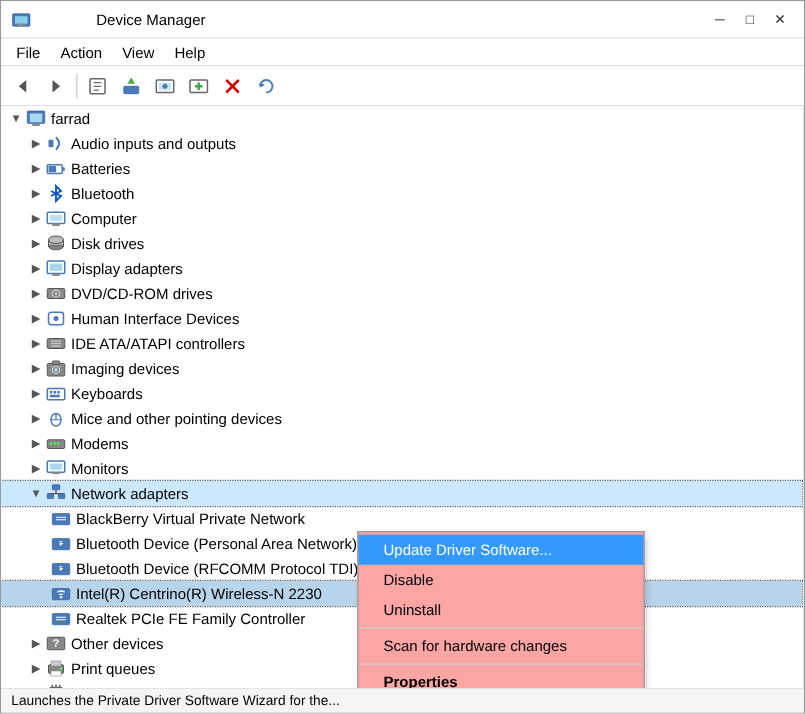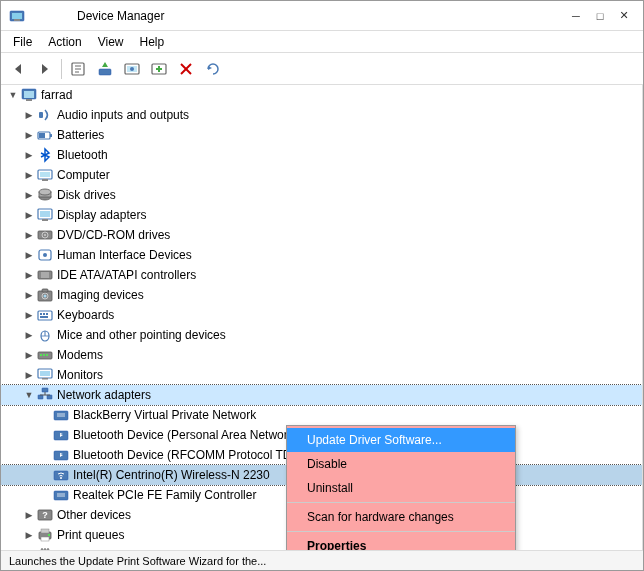--- a/index.html
+++ b/index.html
@@ -189,21 +189,21 @@
       font-size: 11px;
       height: 20px;
       display: flex;
       align-items: center;
       overflow: hidden;
     }
 
     
     .indent-0 { padding-left: 4px; }
     .indent-1 { padding-left: 20px; }
-    .indent-2 { padding-left: 36px; align-items: center; }
+    .indent-2 { padding-left: 24px; align-items: center; }
 
     .tree-item.network-adapters-selected {
       outline: 1px dotted #333;
     }
     .tree-item.intel-selected {
       background: #b8d4ea;
       outline: 1px dotted #555;
     }
   </style>
 </head>
@@ -598,16 +598,16 @@
         <div class="context-menu-divider"></div>
         <div class="context-menu-item">Scan for hardware changes</div>
         <div class="context-menu-divider"></div>
         <div class="context-menu-item bold">Properties</div>
       </div>
 
     </div>
   </div>
 
   <div class="status-bar">
-    <span>Launches the Update Print Software Wizard for the...</span>
+    <span>Launches the Private Driver Software Wizard for the...</span>
   </div>
 
 </div>
 
 </body></html>

